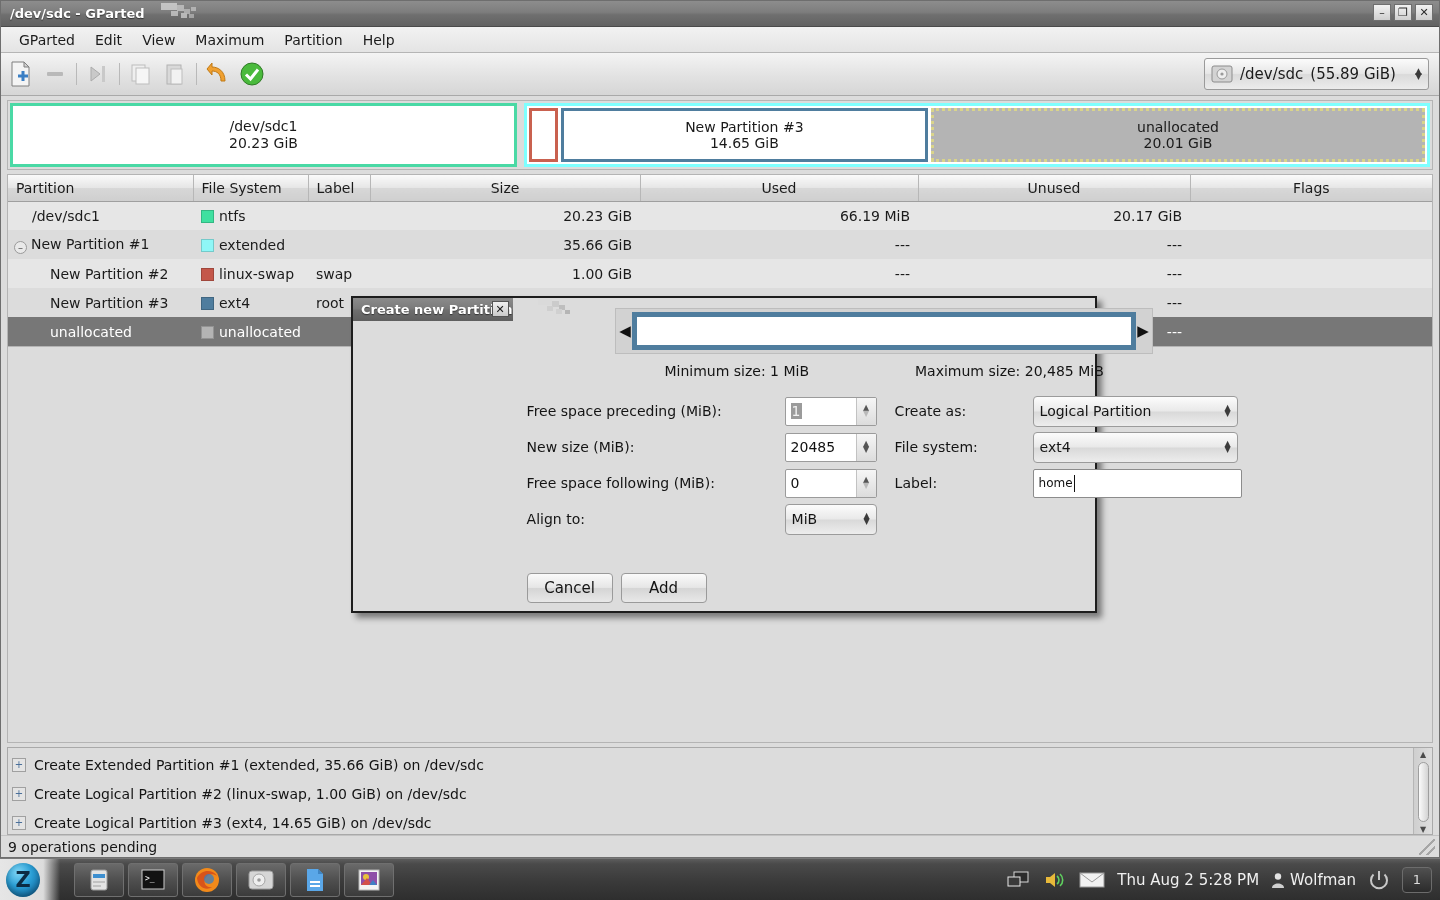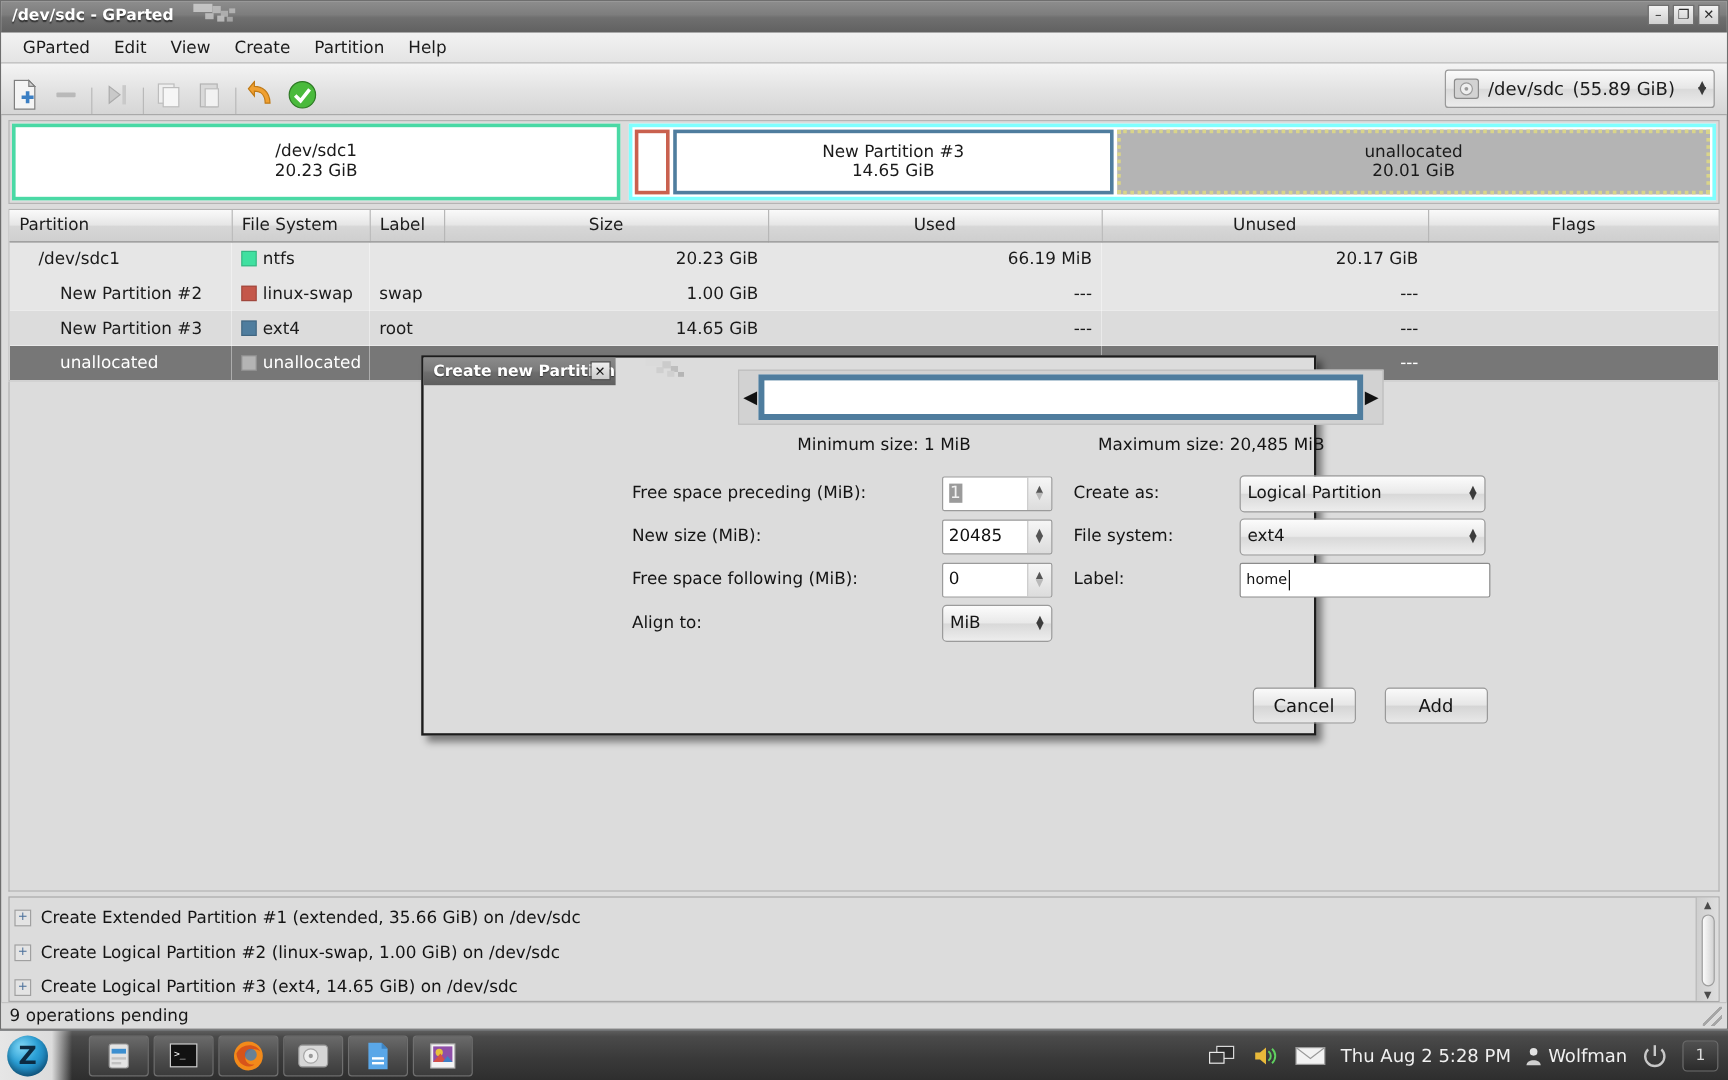--- a/index.html
+++ b/index.html
@@ -59,21 +59,21 @@
     border-bottom: 1px solid #b5b5b5;
     display: flex; align-items: center; padding-left: 8px;
   }
   .menuitem { padding: 3px 10px; color: #1b1b1b; font-size: 14px; }
 
   
   .toolbar {
     height: 43px; flex: none;
     background: linear-gradient(to bottom, #f4f4f4 0%, #e2e2e2 55%, #d6d6d6 100%);
     border-bottom: 1px solid #a9a9a9;
-    display: flex; align-items: flex-end; padding: 0 3px;
+    display: flex; align-items: center; padding: 0 3px;
     position: relative;
   }
   .tbtn { width: 34px; height: 32px; display: flex; align-items: center; justify-content: center; }
   .tsep { width: 1px; height: 22px; background: #b9b9b9; margin: 0 4px; }
 
   .devsel {
     position: absolute; right: 10px; top: 5px;
     height: 32px; min-width: 225px;
     background: linear-gradient(to bottom, #fbfbfb 0%, #e7e7e7 48%, #dadada 52%, #ececec 100%);
     border: 1px solid #9a9a9a; border-radius: 3px;
@@ -271,21 +271,21 @@
     line-height: .75; font-size: 8px; color: #3c3c3c;
   }
   .textinput {
     width: 209px; height: 29px; background: #ffffff;
     border: 1px solid #8c8c8c; border-radius: 2px;
     display: flex; align-items: center; padding-left: 5px;
     font-size: 12px; color: #111;
   }
   .caret { display: inline-block; width: 1px; height: 17px; background: #111; margin-left: 1px; }
 
-  .dlg-actions { display: flex; justify-content: flex-end; gap: 24px; padding-right: 2px; }
+  .dlg-actions { display: flex; gap: 8px; padding-right: 2px; }
   .btn {
     min-width: 86px; height: 30px;
     background: linear-gradient(to bottom, #fafafa 0%, #e6e6e6 48%, #d5d5d5 52%, #e8e8e8 100%);
     border: 1px solid #9a9a9a; border-radius: 4px;
     display: flex; align-items: center; justify-content: center;
     font-size: 15px; color: #141414;
   }
 
   
   #taskbar {
@@ -346,21 +346,21 @@
         <div class="wbtn">–</div>
         <div class="wbtn">❐</div>
         <div class="wbtn">✕</div>
       </div>
     </div>
 
     <div class="menubar">
       <div class="menuitem">GParted</div>
       <div class="menuitem">Edit</div>
       <div class="menuitem">View</div>
-      <div class="menuitem">Create</div>
+      <div class="menuitem">Maximum</div>
       <div class="menuitem">Partition</div>
       <div class="menuitem">Help</div>
     </div>
 
     <div class="toolbar">
       <div class="tbtn">
         <svg width="24" height="26" viewBox="0 0 24 26">
           <path d="M3 1 h12 l5 5 v19 h-17 z" fill="#f4f4f4" stroke="#7f7f7f"></path>
           <path d="M15 1 v5 h5 z" fill="#d2d2d2" stroke="#7f7f7f"></path>
           <path d="M9 15 h10 M14 10 v10" stroke="#3b7fc4" stroke-width="3"></path>
@@ -465,20 +465,33 @@
         <tbody>
           <tr class="r-odd">
             <td style="padding-left:24px">/dev/sdc1</td>
             <td>
               <span class="fs-swatch" style="background:#3fe0a0"></span><span>ntfs</span>
             </td>
             <td></td>
             <td class="ta-r">20.23 GiB</td>
             <td class="ta-r">66.19 MiB</td>
             <td class="ta-r">20.17 GiB</td>
+            <td></td>
+          </tr>
+          <tr class="r-even">
+            <td style="padding-left:6px">
+              <span class="expander">–</span><span>New Partition #1</span>
+            </td>
+            <td>
+              <span class="fs-swatch" style="background:#8ff7f7"></span><span>extended</span>
+            </td>
+            <td></td>
+            <td class="ta-r">35.66 GiB</td>
+            <td class="ta-r">---</td>
+            <td class="ta-r">---</td>
             <td></td>
           </tr>
           <tr class="r-odd">
             <td style="padding-left:42px">New Partition #2</td>
             <td>
               <span class="fs-swatch" style="background:#c4574a"></span><span>linux-swap</span>
             </td>
             <td>swap</td>
             <td class="ta-r">1.00 GiB</td>
             <td class="ta-r">---</td>

